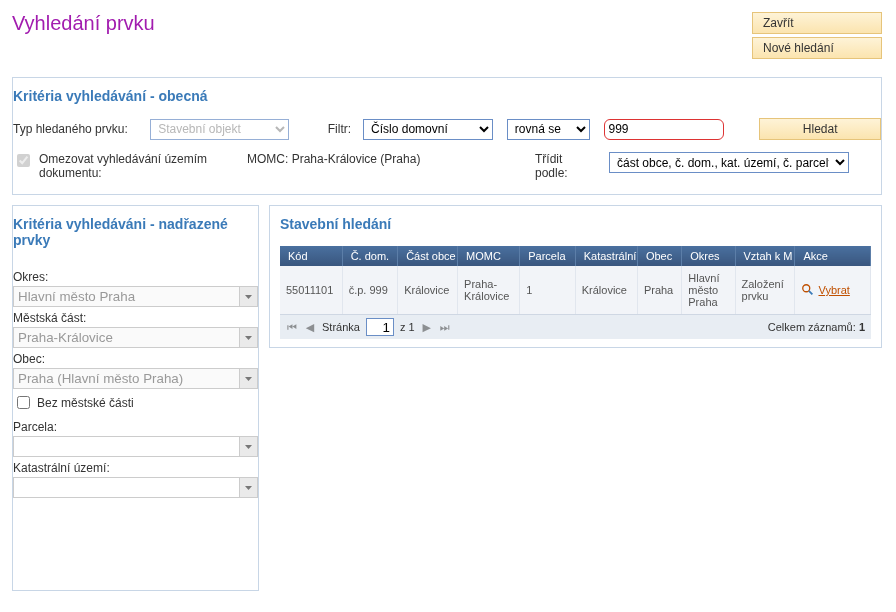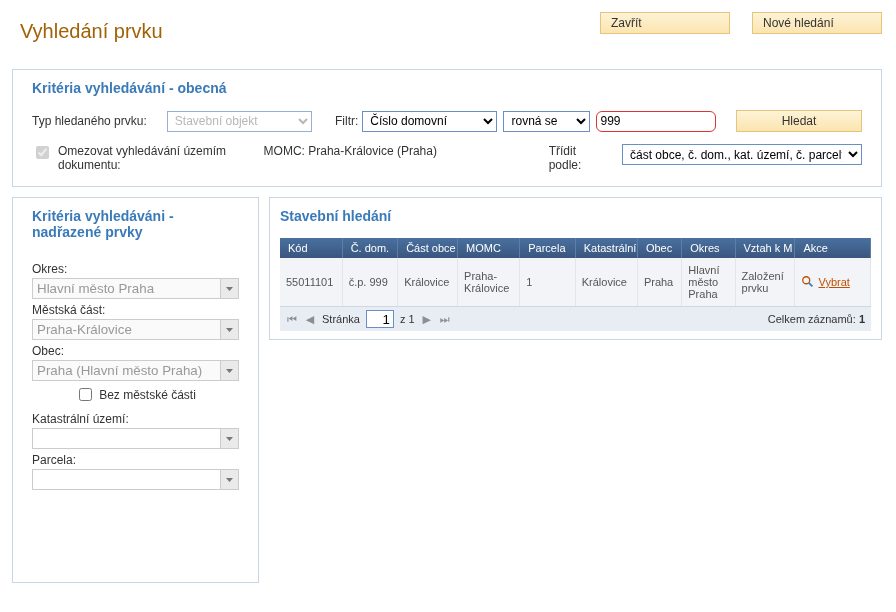--- a/index.html
+++ b/index.html
@@ -1,24 +1,24 @@
 <!DOCTYPE html>
 <html><head>
 <meta charset="utf-8">
 <style>
 * { box-sizing: border-box; font-family: Arial, sans-serif; }
 body { margin: 0; padding: 12px; font-size: 12px; color: #333; background: #fff; }
 .page { width: 870px; }
 .hdr { display: flex; justify-content: space-between; align-items: flex-start; margin-bottom: 18px; }
-.hdr h1 { margin: 8px; font-size: 20px; font-weight: normal; color: #a16207; }
-.hdr-btns { display: flex; flex-direction: row; gap: 22px; }
+.hdr h1 { margin: 0; font-size: 20px; font-weight: normal; color: #a21caf; }
+.hdr-btns { display: flex; flex-direction: column; gap: 3px; }
 .btn-orange { background: linear-gradient(#fef3d7,#fbe4af); border: 1px solid #e6c47a; padding: 3px 10px; font-size: 12px; cursor: pointer; width: 130px; text-align: left; color:#333; }
-.panel { border: 1px solid #c8d6e6; margin-bottom: 10px; padding: 8px 19px 14px; }
+.panel { border: 1px solid #c8d6e6; margin-bottom: 10px; padding: 8px 0 14px; }
 .panel-title { color: #3a7ab8; font-weight: bold; font-size: 14px; margin: 2px 0 14px; }
-.row-filter { display: flex; align-items: center; gap: 0; margin-bottom: 12px; }
+.row-filter { display: flex; align-items: center; gap: 8px; margin-bottom: 12px; }
 .lbl-col1 { width: 140px; }
 select.sel, input.txt { border: 1px solid #6a8ec6; height: 21px; font-size: 12px; padding: 1px 3px; background:#fff; }
 select.sel { background: #fff; }
 .sel-disabled { background:#f1f1f1; color:#999; border-color:#ccc; }
 .invalid { border: 1px solid #d33 !important; border-radius: 6px; }
 .row-filter .filtr-lbl { margin-right: 4px; text-align: center; }
 .row-filter .sp { margin-right: 6px; }
 .row-flags { display: flex; align-items: flex-start; gap: 14px; }
 .chk-wrap { display: flex; align-items: flex-start; gap: 6px; width: 220px; }
 .chk-wrap input { margin-top: 2px; }
@@ -28,21 +28,21 @@
 .cols { display: flex; gap: 10px; align-items: flex-start; }
 .left { width: 247px; }
 .right { flex: 1; }
 .left .panel { padding-bottom: 16px; height: 386px;}
 .fld { margin-bottom: 4px; }
 .fld-lbl { display: block; margin-bottom: 2px; }
 .fld-sel-wrap { display:flex; }
 .fld-sel-wrap input { flex:1; border:1px solid #ccc; height:21px; padding:1px 4px; }
 .fld-sel-wrap .dd { width:18px; background:#eaeaea; border:1px solid #ccc; border-left:none; display:flex; align-items:center; justify-content:center; cursor:pointer; }
 .fld-sel-wrap .dd svg{width:7px;height:4px;}
-.chk-line { display:flex; align-items:center; gap:4px; margin: 2px 0 8px; justify-content: center; }
+.chk-line { display:flex; align-items:center; gap:4px; margin: 2px 0 8px; }
 .res-panel { border:1px solid #c8d6e6; padding: 8px 10px 8px; }
 .tbl { width:100%; border-collapse:collapse; }
 .tbl th { background: linear-gradient(#4a709f,#39567e); color:#fff; font-weight:normal; text-align:left; padding:4px 8px; font-size:11px; border-right:1px solid #5c7ea8; white-space:nowrap; overflow:hidden;}
 .tbl td { padding:6px 6px; border-right:1px solid #e1e6ee; font-size:11px; color:#555; vertical-align:middle; }
 .tbl tr.data-row { background:#f2f4f8; }
 .act-link { color:#c05000; text-decoration:underline; cursor:pointer; }
 .act-cell { display:flex; align-items:center; gap:3px;}
 .mag-icon { width:14px; height:14px; }
 .pager { background:#e8edf3; border-top:1px solid #cfd7e3; display:flex; align-items:center; padding:3px 6px; gap:6px; font-size:11px;}
 .pager .nav-btn{ width:12px; height:14px; display:inline-flex; align-items:center; justify-content:center; cursor:pointer; opacity:.5;}
@@ -131,32 +131,32 @@
                   <path d="M0 0h7L3.5 4z" fill="#777"></path>
                 </svg>
               </div>
           </div>
         </div>
         <div class="chk-line">
           <input type="checkbox" style="">
           <span>Bez městské části</span>
         </div>
         <div class="fld">
+          <span class="fld-lbl">Parcela:</span>
+          <div class="fld-sel-wrap">
+            <input value="" style="">
+            <div class="dd">
+                <svg viewBox="0 0 7 4">
+                  <path d="M0 0h7L3.5 4z" fill="#777"></path>
+                </svg>
+              </div>
+          </div>
+        </div>
+        <div class="fld">
           <span class="fld-lbl">Katastrální území:</span>
-          <div class="fld-sel-wrap">
-            <input value="" style="">
-            <div class="dd">
-                <svg viewBox="0 0 7 4">
-                  <path d="M0 0h7L3.5 4z" fill="#777"></path>
-                </svg>
-              </div>
-          </div>
-        </div>
-        <div class="fld">
-          <span class="fld-lbl">Parcela:</span>
           <div class="fld-sel-wrap">
             <input value="" style="">
             <div class="dd">
                 <svg viewBox="0 0 7 4">
                   <path d="M0 0h7L3.5 4z" fill="#777"></path>
                 </svg>
               </div>
           </div>
         </div>
       </div>

